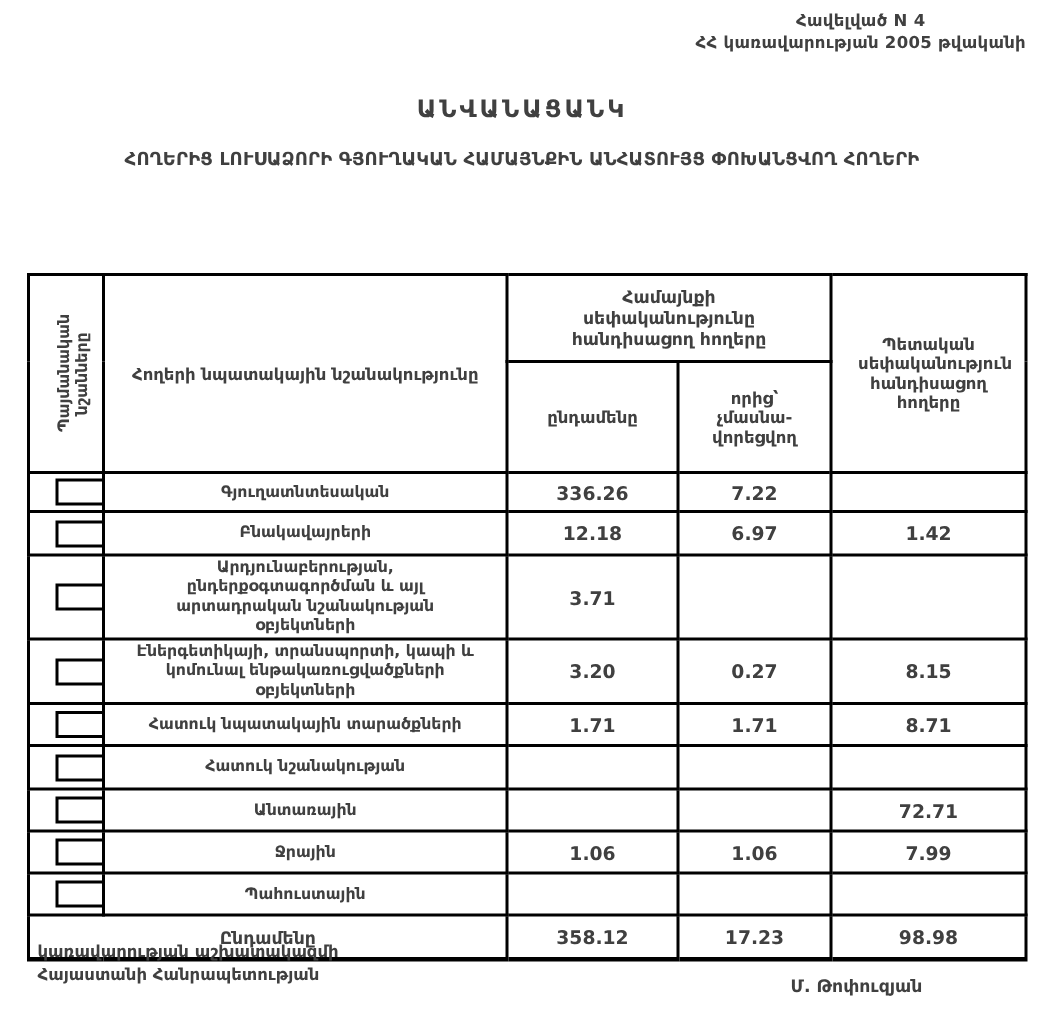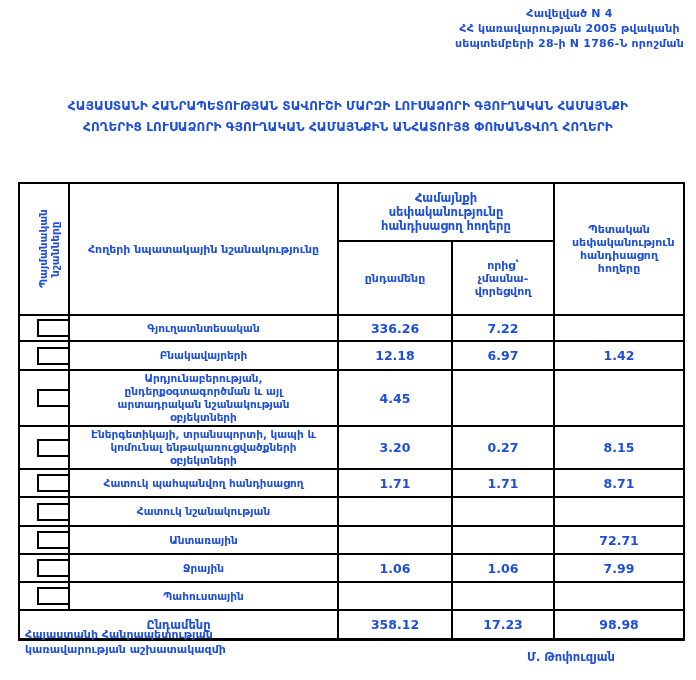--- a/index.html
+++ b/index.html
@@ -1,21 +1,21 @@
 <!DOCTYPE html>
 <html><head>
 <meta charset="utf-8">
 <style>
   html,body{margin:0;padding:0;background:#fff;}
   .page{
     position:relative;
     width:696px;height:680px;
     background:#fff;
     font-family:"DejaVu Sans",sans-serif;
-    color:#1d4ed8;
+    color:#404040;
     overflow:hidden;
   }
   
   .annex{
     position:absolute;top:6px;right:12px;
     text-align:center;
     font-size:11px;font-weight:bold;line-height:15px;
     letter-spacing:.2px;
   }
   
@@ -88,26 +88,25 @@
   }
 </style>
 </head>
 <body>
 
 <div class="page">
 
   <div class="annex">
     <div>Հավելված N 4</div>
     <div>ՀՀ կառավարության 2005 թվականի</div>
-    <div>սեպտեմբերի 28-ի N 1786-Ն որոշման</div>
   </div>
 
+  <div class="doc-title">ԱՆՎԱՆԱՑԱՆԿ</div>
 
   <div class="subtitle">
-    <div>ՀԱՅԱՍՏԱՆԻ ՀԱՆՐԱՊԵՏՈՒԹՅԱՆ ՏԱՎՈՒՇԻ ՄԱՐԶԻ ԼՈՒՍԱՁՈՐԻ ԳՅՈՒՂԱԿԱՆ ՀԱՄԱՅՆՔԻ</div>
     <div>ՀՈՂԵՐԻՑ ԼՈՒՍԱՁՈՐԻ ԳՅՈՒՂԱԿԱՆ ՀԱՄԱՅՆՔԻՆ ԱՆՀԱՏՈՒՅՑ ՓՈԽԱՆՑՎՈՂ ՀՈՂԵՐԻ</div>
   </div>
 
   <table class="land">
     <colgroup>
         <col class="c1">
         <col class="c2">
         <col class="c3">
         <col class="c4">
         <col class="c5">
@@ -143,38 +142,38 @@
         <td class="label">Բնակավայրերի</td>
         <td class="num">12.18</td>
         <td class="num">6.97</td>
         <td class="num">1.42</td>
       </tr>
       <tr class="r3">
         <td class="boxcell">
             <div class="legend-box"></div>
           </td>
         <td class="label">Արդյունաբերության, ընդերքօգտագործման և այլ արտադրական նշանակության օբյեկտների</td>
-        <td class="num">4.45</td>
+        <td class="num">3.71</td>
         <td class="num"></td>
         <td class="num"></td>
       </tr>
       <tr class="r4">
         <td class="boxcell">
             <div class="legend-box"></div>
           </td>
         <td class="label">Էներգետիկայի, տրանսպորտի, կապի և կոմունալ ենթակառուցվածքների օբյեկտների</td>
         <td class="num">3.20</td>
         <td class="num">0.27</td>
         <td class="num">8.15</td>
       </tr>
       <tr class="r5">
         <td class="boxcell">
             <div class="legend-box"></div>
           </td>
-        <td class="label">Հատուկ պահպանվող հանդիսացող</td>
+        <td class="label">Հատուկ նպատակային տարածքների</td>
         <td class="num">1.71</td>
         <td class="num">1.71</td>
         <td class="num">8.71</td>
       </tr>
       <tr class="r6">
         <td class="boxcell">
             <div class="legend-box"></div>
           </td>
         <td class="label">Հատուկ նշանակության</td>
         <td class="num"></td>
@@ -211,19 +210,19 @@
       <tr class="total">
         <td colspan="2" class="total-label">Ընդամենը</td>
         <td class="num">358.12</td>
         <td class="num">17.23</td>
         <td class="num">98.98</td>
       </tr>
     </tbody>
   </table>
 
   <div class="footer-left">
+    <div>կառավարության աշխատակազմի</div>
     <div>Հայաստանի Հանրապետության</div>
-    <div>կառավարության աշխատակազմի</div>
   </div>
 
   <div class="signature">Մ. Թոփուզյան</div>
 
 </div>
 
 </body></html>

